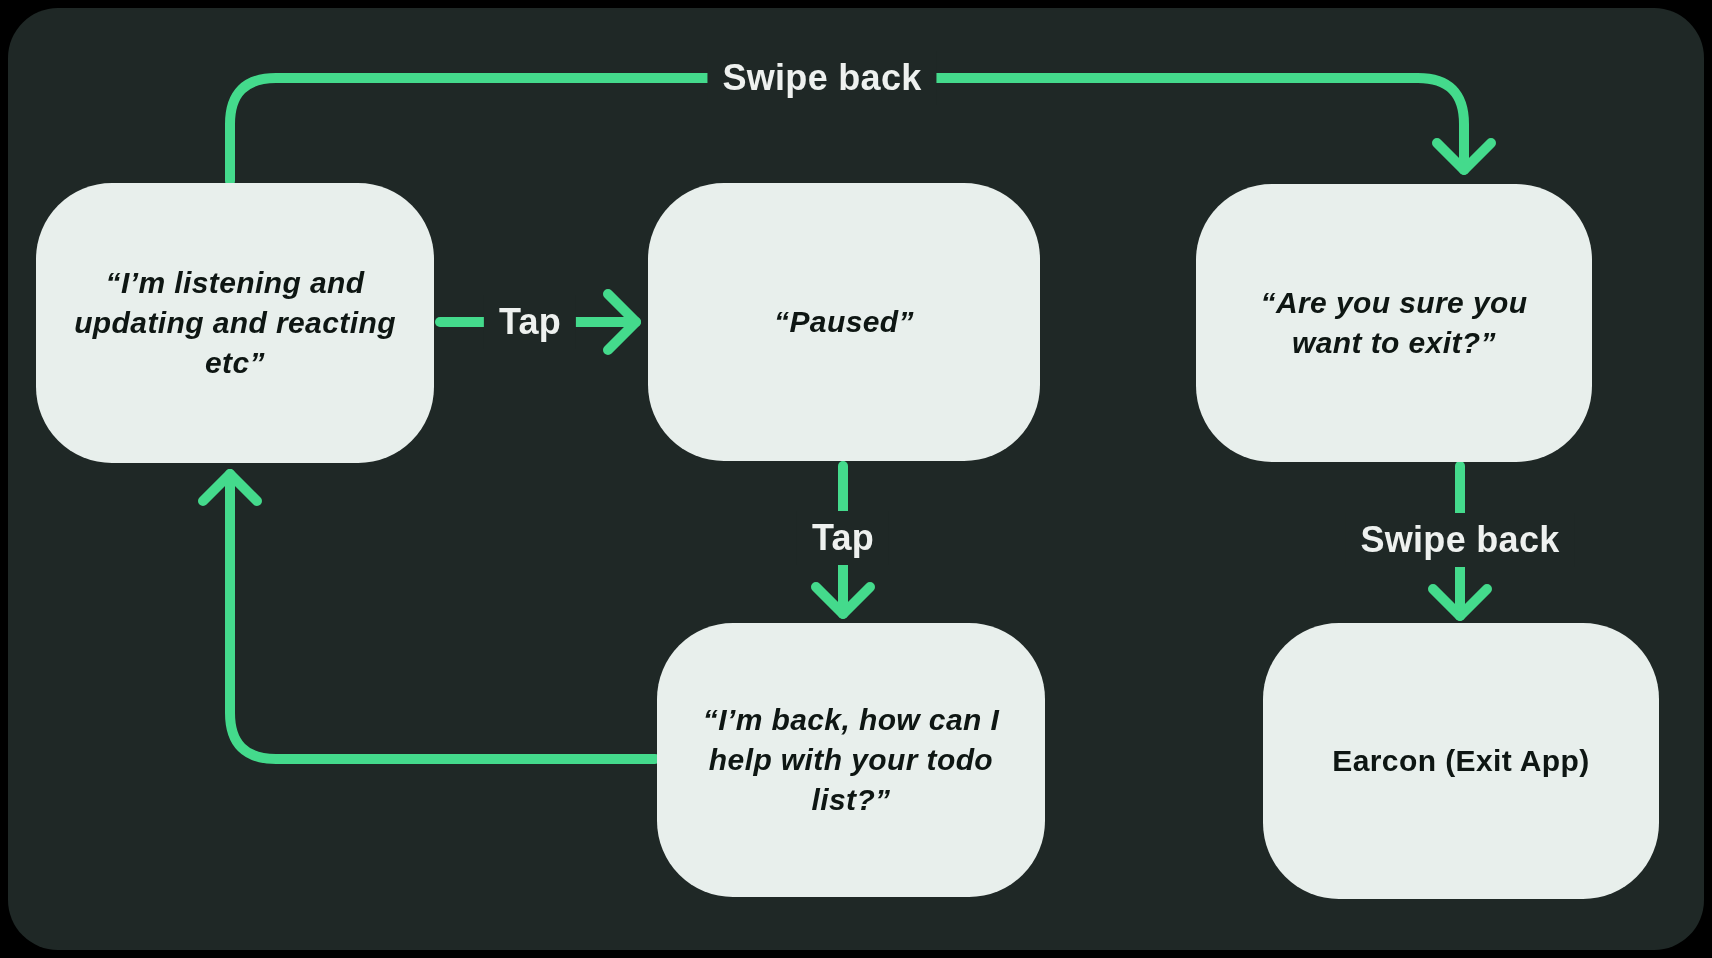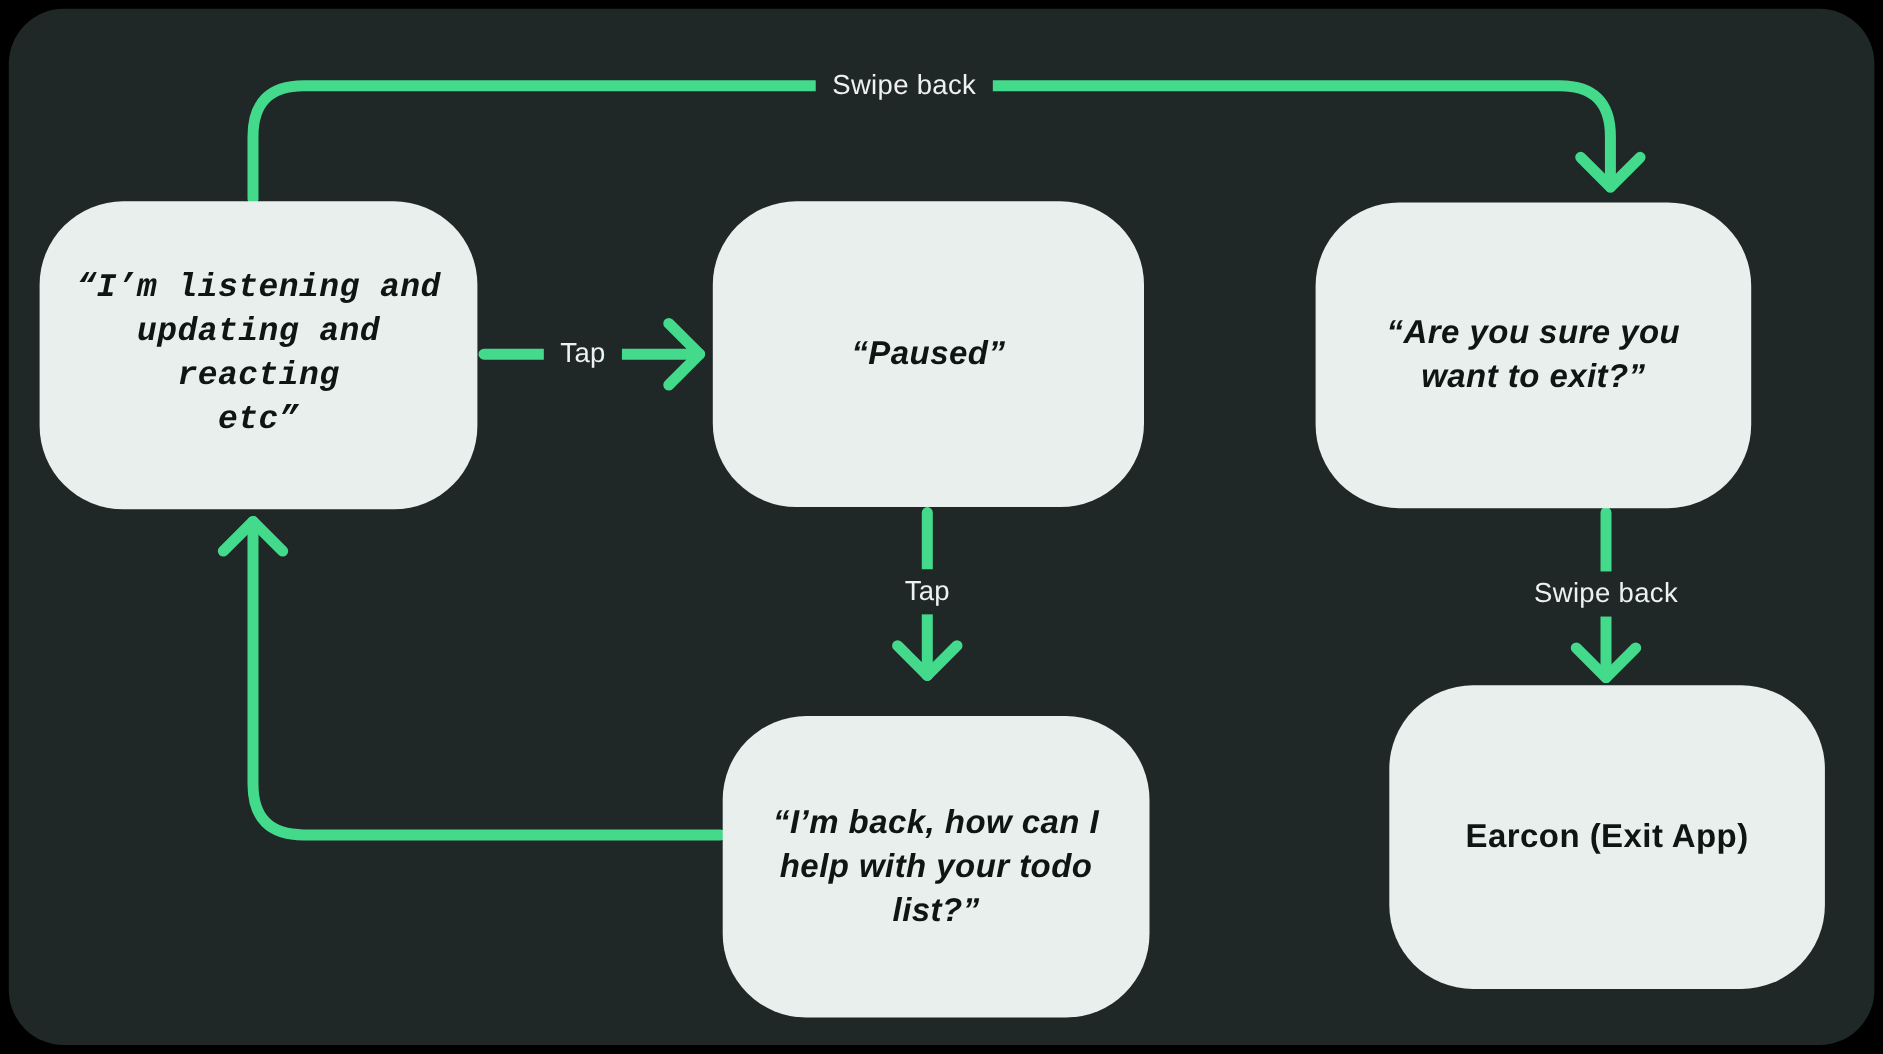--- a/index.html
+++ b/index.html
@@ -65,22 +65,22 @@
   }
   .node.plain .node-text {
     font-style: normal;
     text-align: center;
   }
   .edge-label {
     position: absolute;
     transform: translate(-50%, -50%);
     background: var(--surface, #1f2826);
     color: var(--label-text, #eef1ef);
-    font-size: 25px;
-    font-weight: 400;
+    font-size: 36px;
+    font-weight: 700;
     padding: 6px 15px;
     letter-spacing: 0.3px;
     white-space: nowrap;
   }
 </style>
 </head>
 <body>
 
 <div class="stage">
 
@@ -92,36 +92,36 @@
     <path class="ln" d="M440 322 L636 322"></path>
     <polyline class="ln" points="608,294 636,322 608,350"></polyline>
     <path class="ln" d="M843 466 L843 614"></path>
     <polyline class="ln" points="816,587 843,614 870,587"></polyline>
     <path class="ln" d="M1460 466 L1460 616"></path>
     <polyline class="ln" points="1433,589 1460,616 1487,589"></polyline>
     <path class="ln" d="M655 759 L276 759 Q230 759 230 713 L230 474"></path>
     <polyline class="ln" points="203,501 230,474 257,501"></polyline>
   </svg>
 
-  <div class="node quote" style="left:36px; top:183px; width:398px; height:280px;font-family:Liberation Mono, monospace;">
+  <div class="node quote" style="left:36px; top:183px; width:398px; height:280px;">
     <span class="node-text">“I’m listening and
 updating and reacting
 etc”</span>
   </div>
 
   <div class="node quote" style="left:648px; top:183px; width:392px; height:278px;text-align:right;">
     <span class="node-text">“Paused”</span>
   </div>
 
   <div class="node quote" style="left:1196px; top:184px; width:396px; height:278px;">
     <span class="node-text">“Are you sure you
 want to exit?”</span>
   </div>
 
-  <div class="node quote" style="left:657px; top:623px; width:388px; height:274px;margin-top:28px;">
+  <div class="node quote" style="left:657px; top:623px; width:388px; height:274px;">
     <span class="node-text">“I’m back, how can I
 help with your todo
 list?”</span>
   </div>
 
   <div class="node plain" style="left:1263px; top:623px; width:396px; height:276px;">
     <span class="node-text">Earcon (Exit App)</span>
   </div>
 
   <div class="edge-label" style="left:822px; top:78px;">Swipe back</div>

